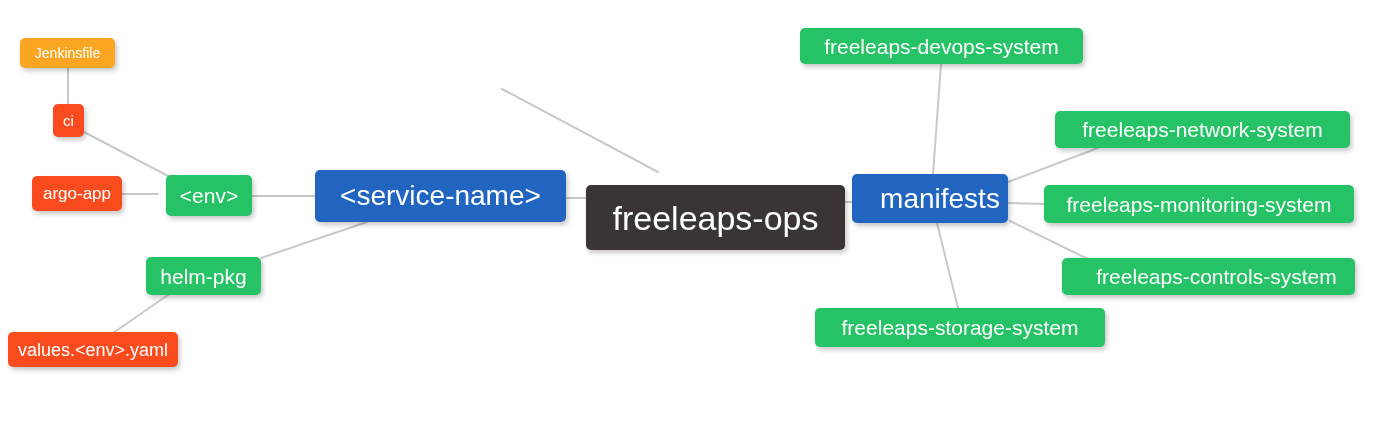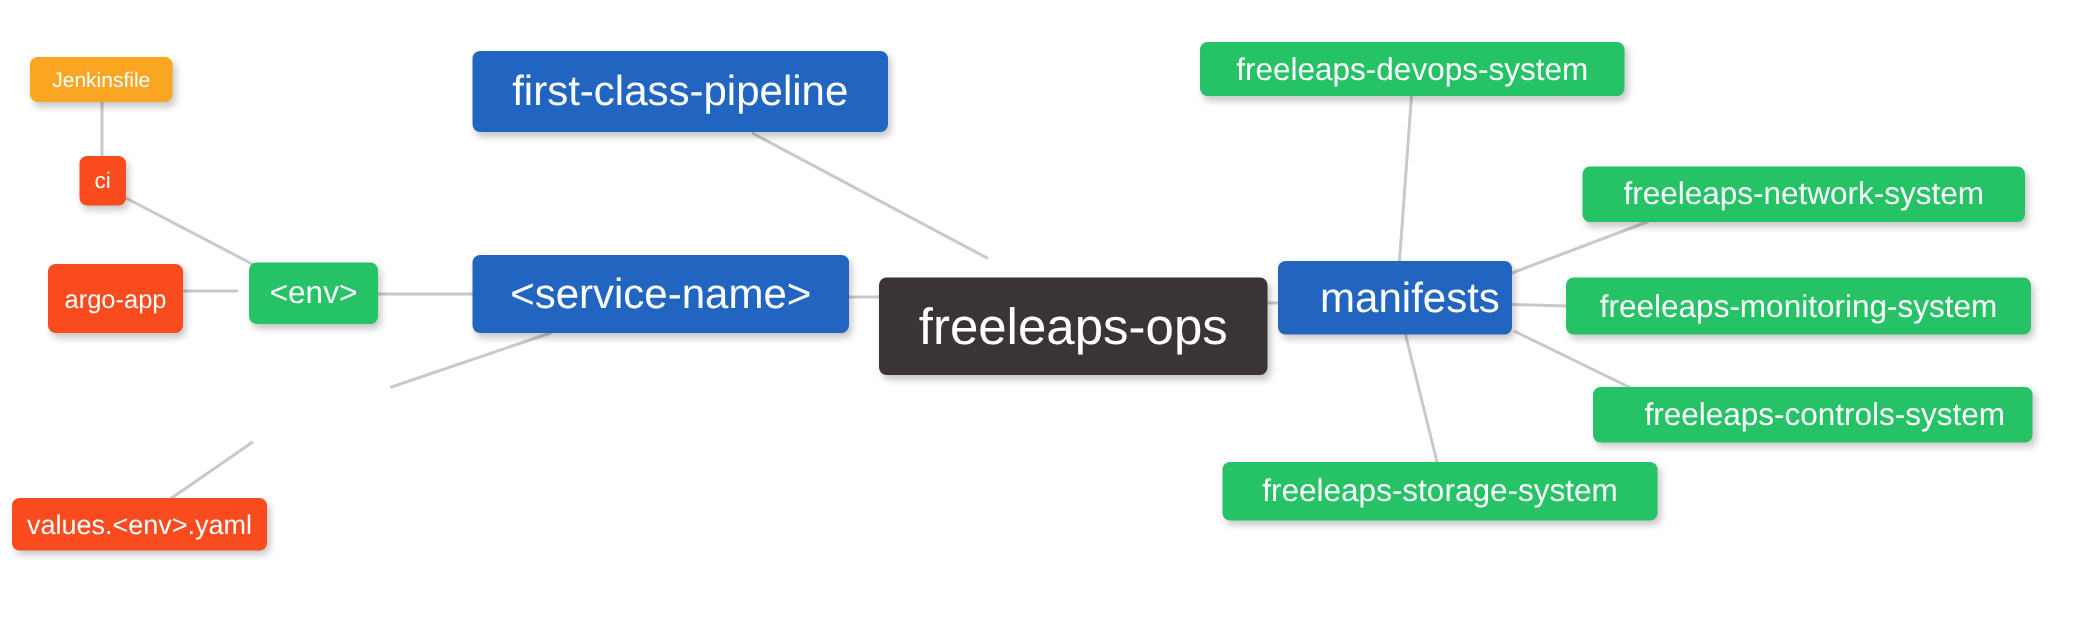--- a/index.html
+++ b/index.html
@@ -64,25 +64,25 @@
     <line x1="845" y1="202" x2="852" y2="202"></line>
     <line x1="941" y1="64" x2="933" y2="174"></line>
     <line x1="1008" y1="182" x2="1098" y2="148"></line>
     <line x1="1008" y1="203" x2="1044" y2="204"></line>
     <line x1="1010" y1="221" x2="1090" y2="260"></line>
     <line x1="937" y1="223" x2="958" y2="308"></line>
   </svg>
 
   <div class="node orange" style="left:20px;  top:28px;  width:95px;  height:30px; font-size:14px;margin-top:10px;">Jenkinsfile</div>
   <div class="node red" style="left:53px;  top:104px; width:31px;  height:33px; font-size:15px;">ci</div>
-  <div class="node red" style="left:32px;  top:176px; width:90px;  height:46px; font-size:17px;">argo-app</div>
+  <div class="node red" style="left:32px;  top:176px; width:90px;  height:35px; font-size:17px;">argo-app</div>
   <div class="node green" style="left:166px; top:175px; width:86px;  height:41px; font-size:21px;">&lt;env&gt;</div>
+  <div class="node green" style="left:146px; top:257px; width:115px; height:38px; font-size:21px;">helm-pkg</div>
   <div class="node red" style="left:8px;   top:332px; width:170px; height:35px; font-size:18px;">values.&lt;env&gt;.yaml</div>
 
-  <div class="node blue" style="left:315px; top:34px;  width:277px; height:54px; font-size:28px;">first-class-pipeline</div>
   <div class="node blue" style="left:315px; top:170px; width:251px; height:52px; font-size:28px;">&lt;service-name&gt;</div>
   <div class="node dark" style="left:586px; top:172px; width:259px; height:65px; font-size:34px;margin-top:13px;">freeleaps-ops</div>
   <div class="node blue" style="left:852px; top:174px; width:156px; height:49px; font-size:28px;padding-left:20px;">manifests</div>
 
   <div class="node green" style="left:1055px; top:111px; width:295px; height:37px; font-size:21px;">freeleaps-network-system</div>
   <div class="node green" style="left:800px;  top:28px;  width:283px; height:36px; font-size:21px;">freeleaps-devops-system</div>
   <div class="node green" style="left:1044px; top:185px; width:310px; height:38px; font-size:21px;">freeleaps-monitoring-system</div>
   <div class="node green" style="left:1062px; top:258px; width:293px; height:37px; font-size:21px;padding-left:16px;">freeleaps-controls-system</div>
   <div class="node green" style="left:815px;  top:308px; width:290px; height:39px; font-size:21px;">freeleaps-storage-system</div>
 

